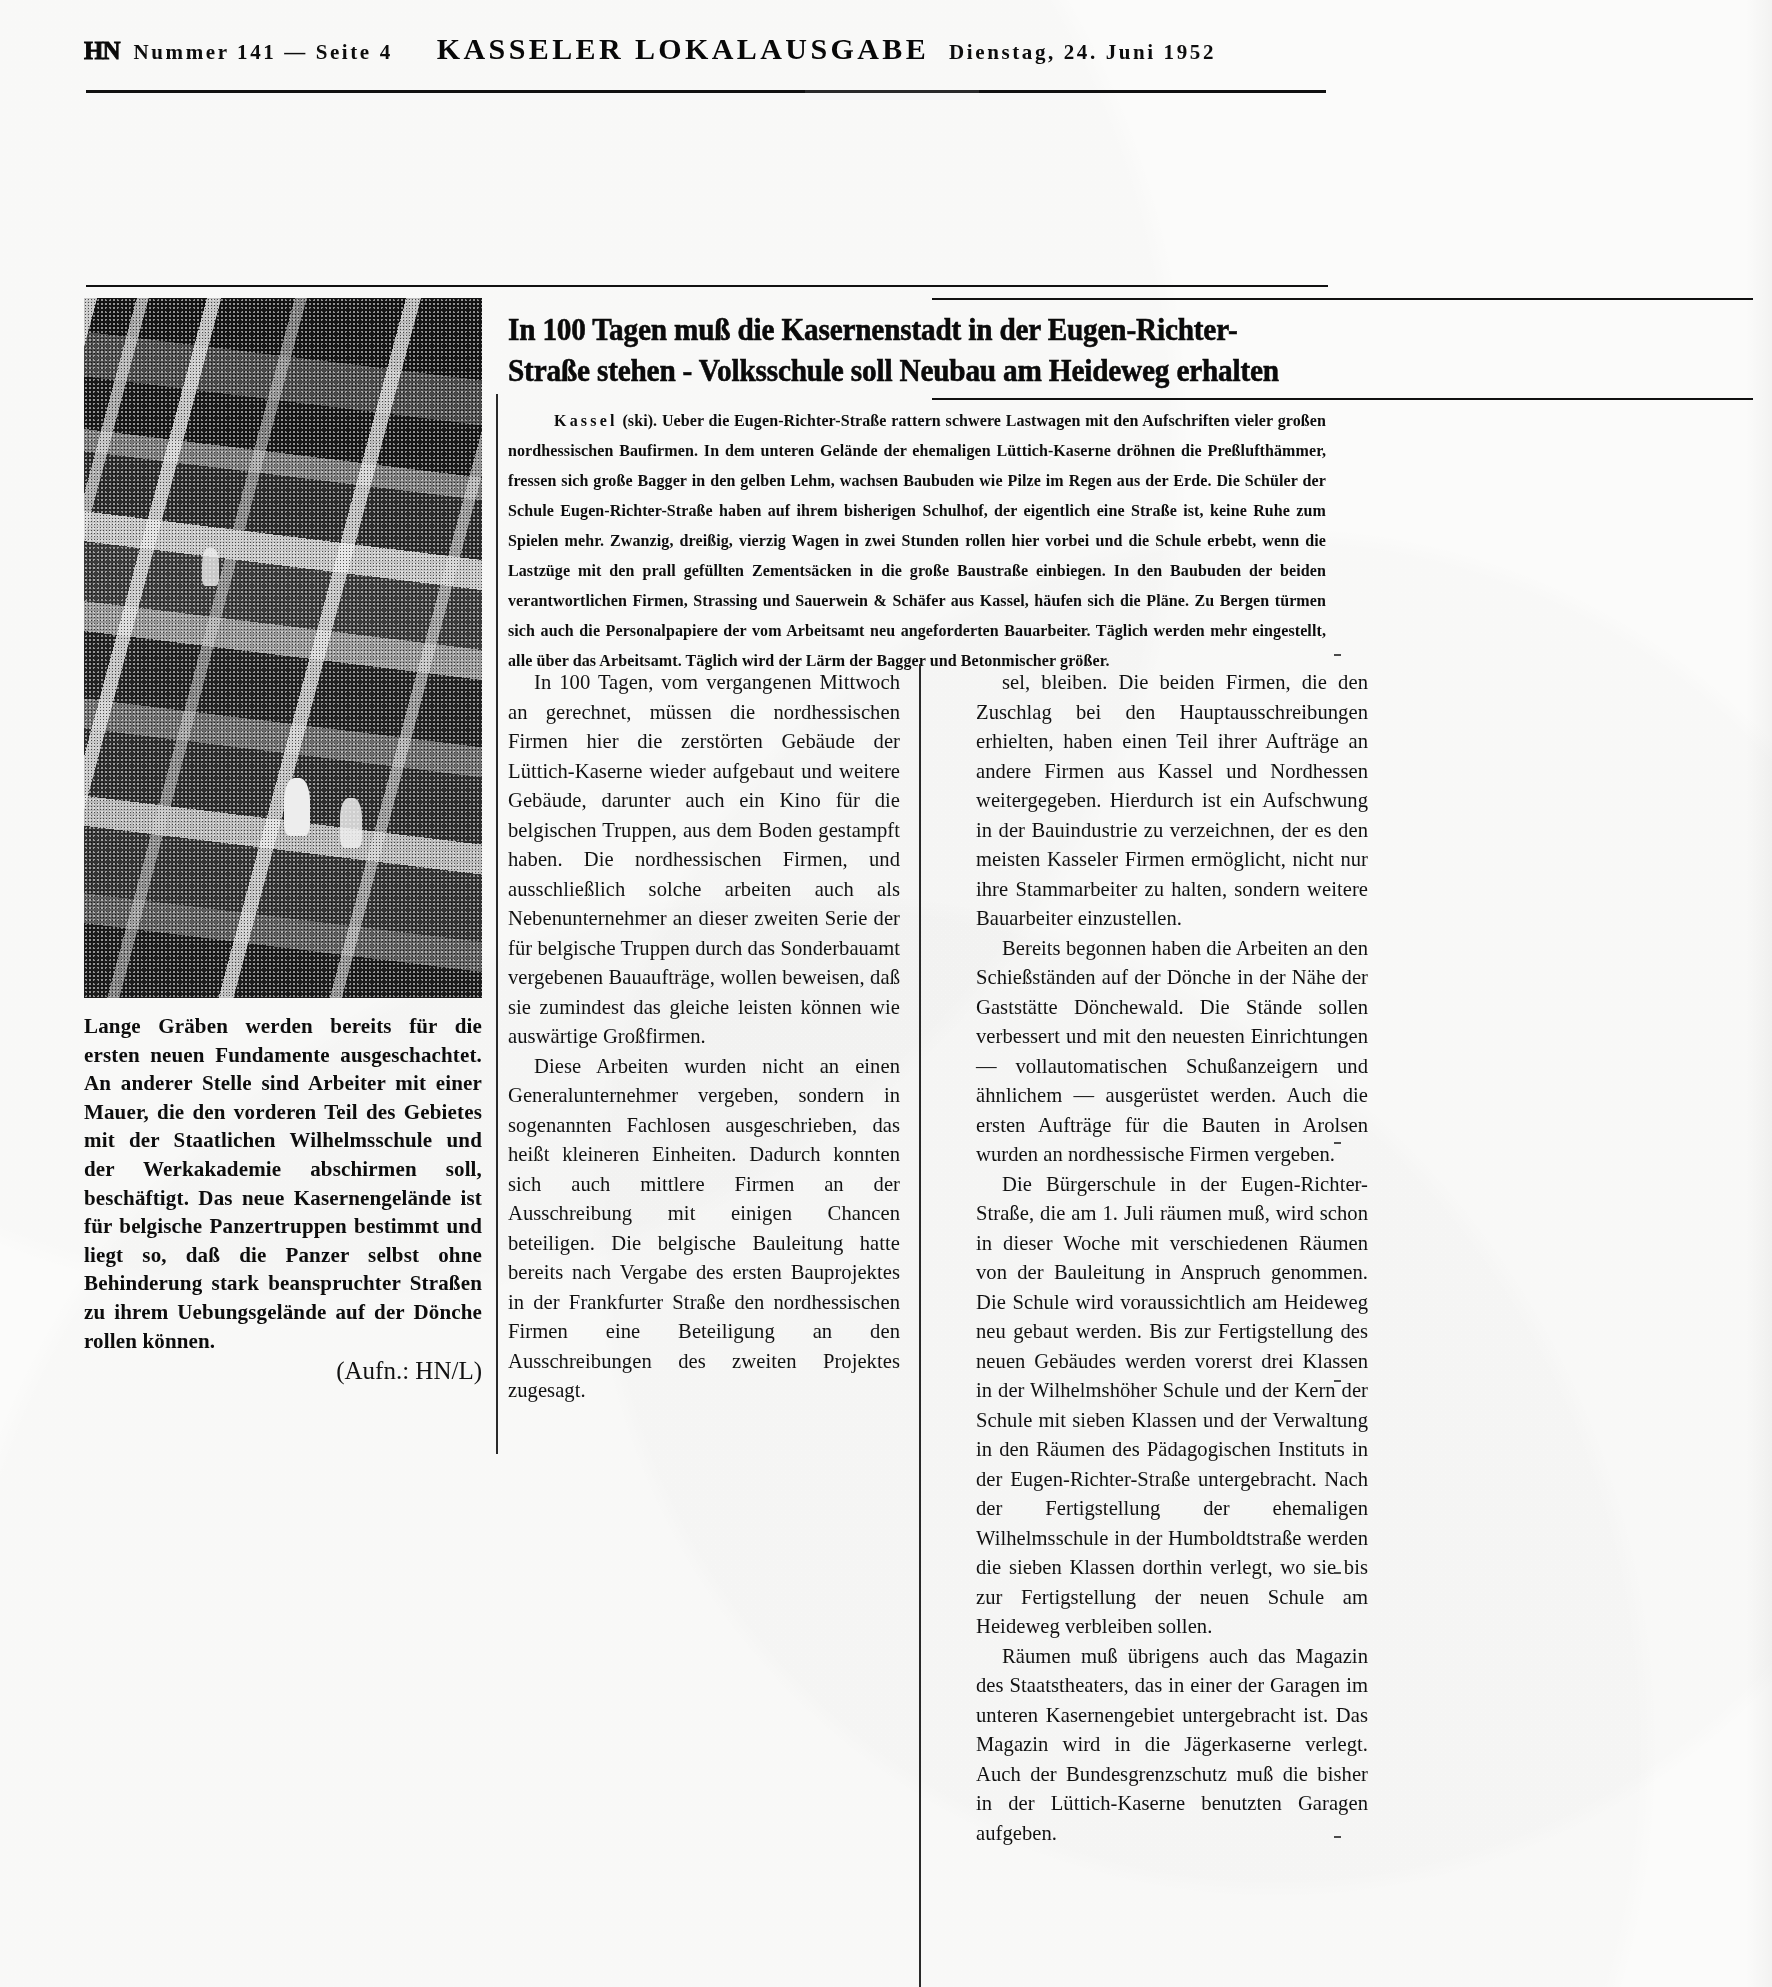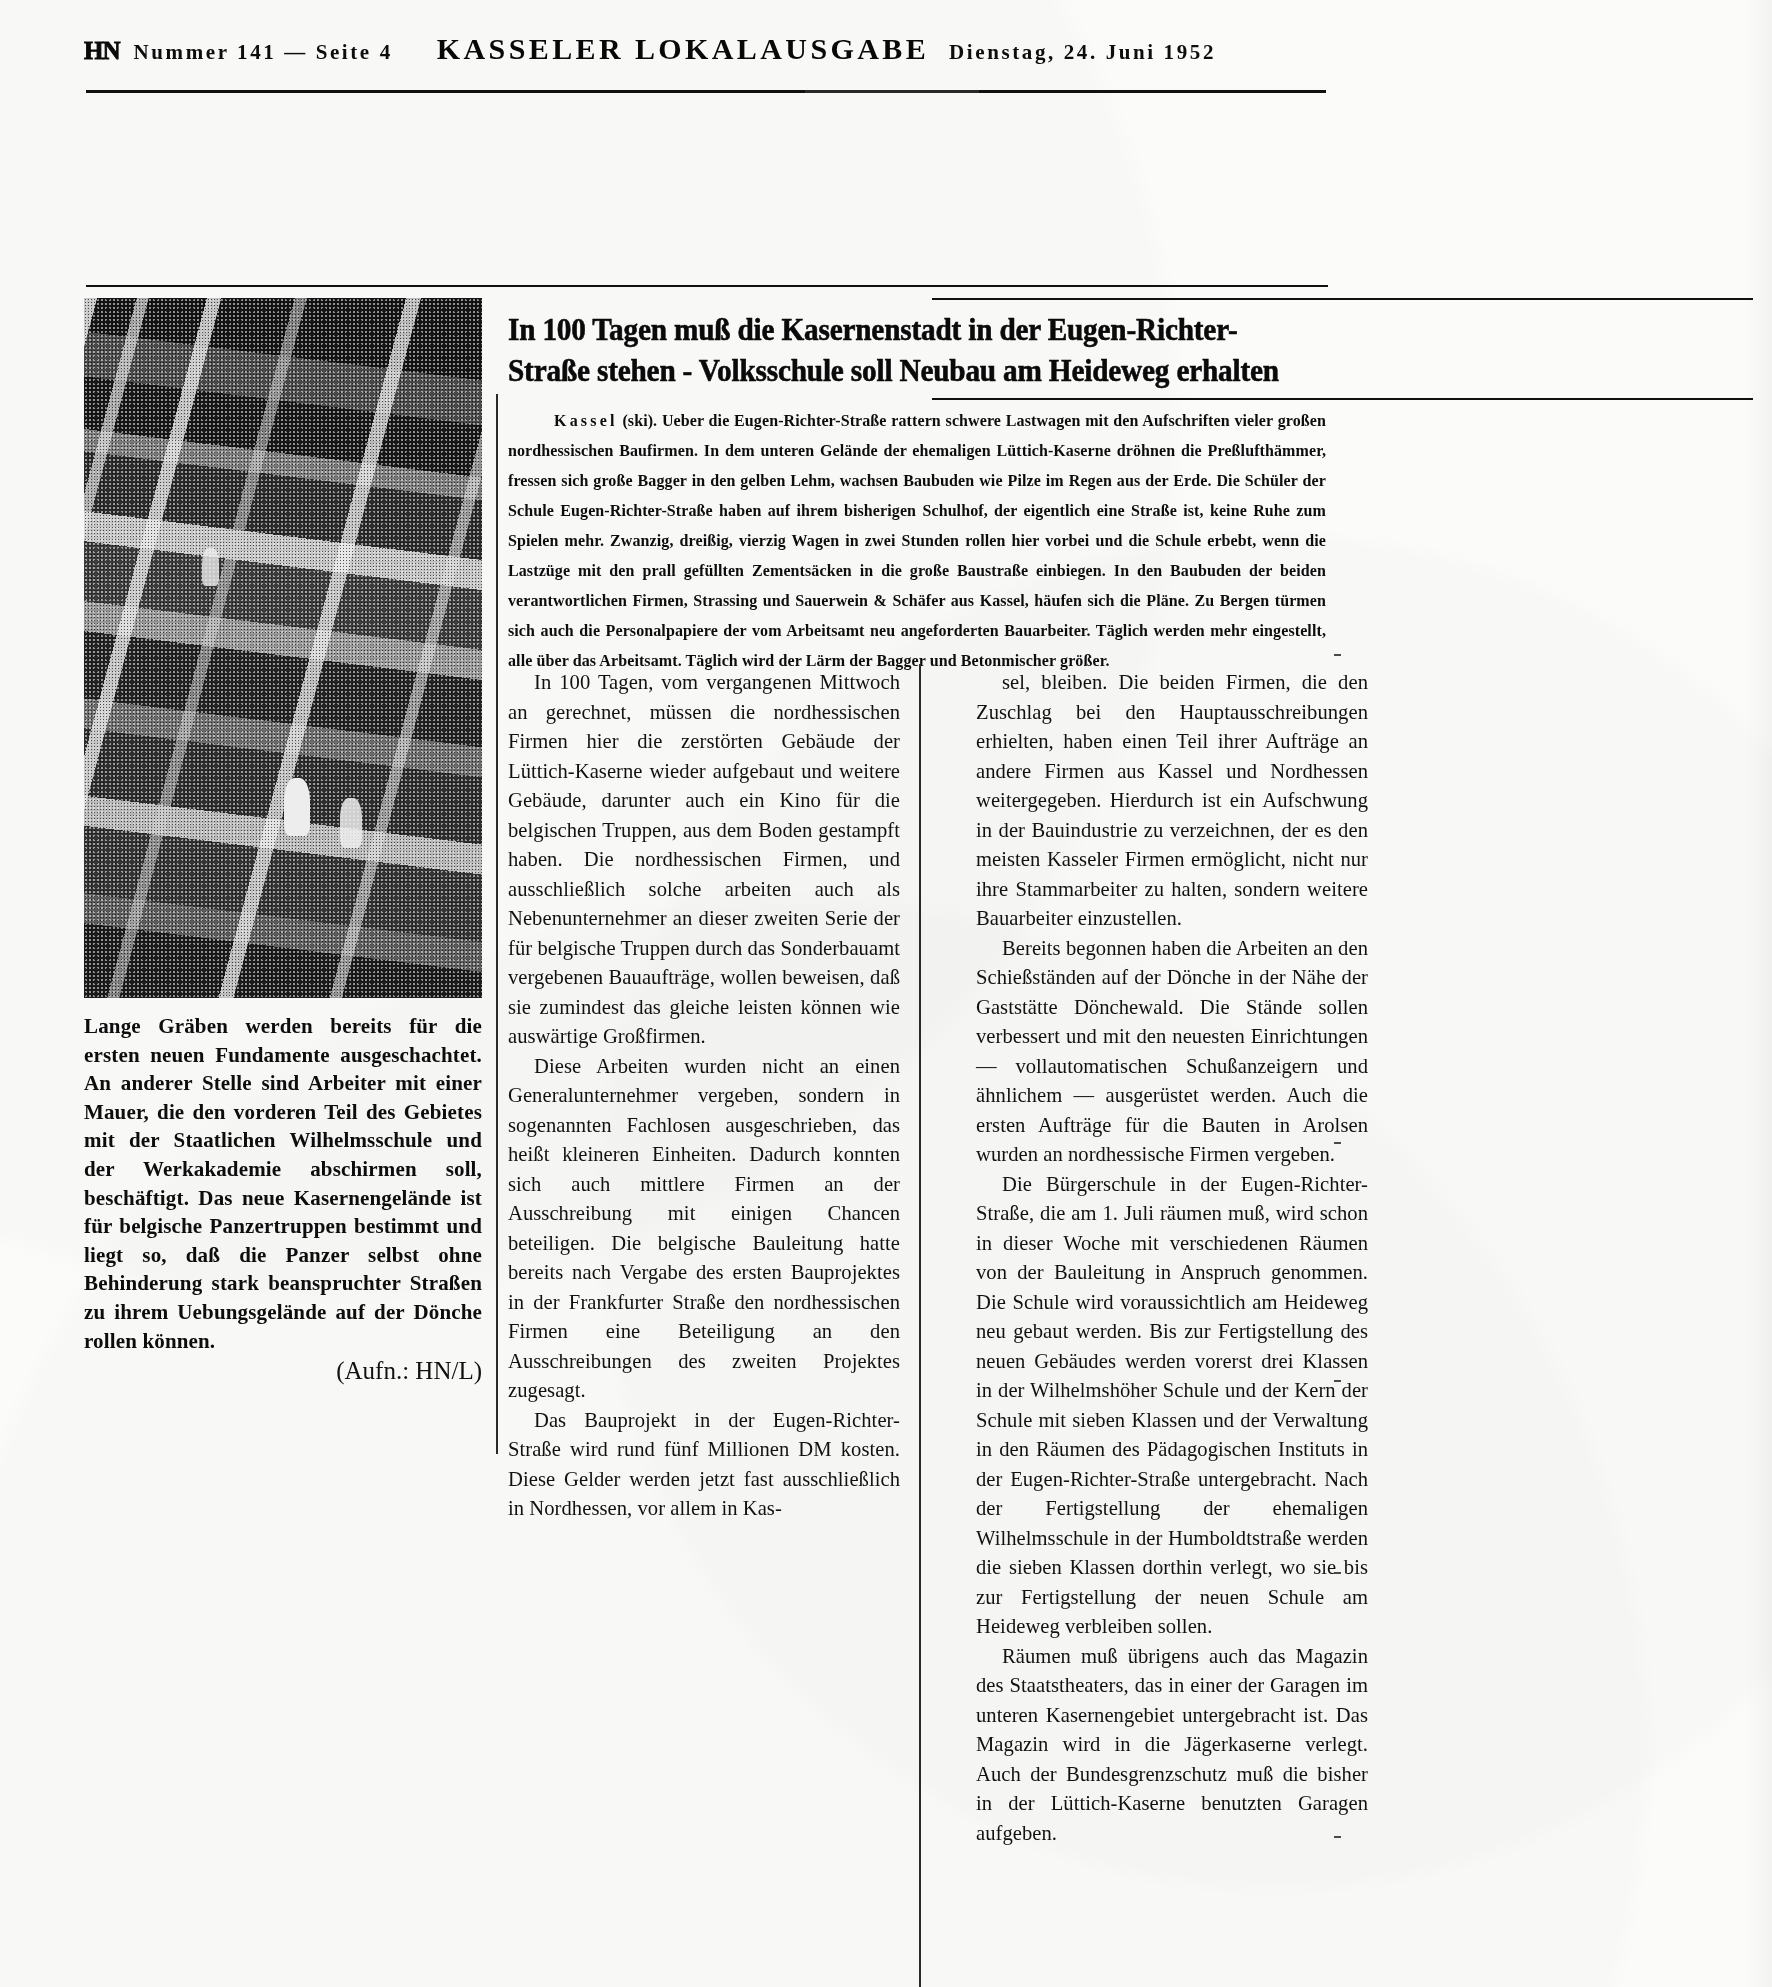--- a/index.html
+++ b/index.html
@@ -344,21 +344,20 @@
         <div class="rule rule-deck-bot" style="top:100px;"></div>
 
         <div class="lead">
           <span class="dateline">Kassel</span><span> </span><span>(ski).</span><span> </span><span>Ueber die Eugen-Richter-Straße rattern schwere Lastwagen mit den Aufschriften vieler großen nordhessischen Baufirmen. In dem unteren Gelände der ehemaligen Lüttich-Kaserne dröhnen die Preßlufthämmer, fressen sich große Bagger in den gelben Lehm, wachsen Baubuden wie Pilze im Regen aus der Erde. Die Schüler der Schule Eugen-Richter-Straße haben auf ihrem bisherigen Schulhof, der eigentlich eine Straße ist, keine Ruhe zum Spielen mehr. Zwanzig, dreißig, vierzig Wagen in zwei Stunden rollen hier vorbei und die Schule erbebt, wenn die Lastzüge mit den prall gefüllten Zementsäcken in die große Baustraße einbiegen. In den Baubuden der beiden verantwortlichen Firmen, Strassing und Sauerwein &amp; Schäfer aus Kassel, häufen sich die Pläne. Zu Bergen türmen sich auch die Personalpapiere der vom Arbeitsamt neu angeforderten Bauarbeiter. Täglich werden mehr eingestellt, alle über das Arbeitsamt. Täglich wird der Lärm der Bagger und Betonmischer größer.</span>
         </div>
 
         <div class="cols">
           <div class="col col-a">
             <p>In 100 Tagen, vom vergangenen Mittwoch an gerechnet, müssen die nordhessischen Firmen hier die zerstörten Gebäude der Lüttich-Kaserne wieder aufgebaut und weitere Gebäude, darunter auch ein Kino für die belgischen Truppen, aus dem Boden gestampft haben. Die nordhessischen Firmen, und ausschließlich solche arbeiten auch als Nebenunternehmer an dieser zweiten Serie der für belgische Truppen durch das Sonderbauamt vergebenen Bauaufträge, wollen beweisen, daß sie zumindest das gleiche leisten können wie auswärtige Großfirmen.</p>
             <p>Diese Arbeiten wurden nicht an einen Generalunternehmer vergeben, sondern in sogenannten Fachlosen ausgeschrieben, das heißt kleineren Einheiten. Dadurch konnten sich auch mittlere Firmen an der Ausschreibung mit einigen Chancen beteiligen. Die belgische Bauleitung hatte bereits nach Vergabe des ersten Bauprojektes in der Frankfurter Straße den nordhessischen Firmen eine Beteiligung an den Ausschreibungen des zweiten Projektes zugesagt.</p>
-            <p>Das Bauprojekt in der Eugen-Richter-Straße wird rund fünf Millionen DM kosten. Diese Gelder werden jetzt fast ausschließlich in Nordhessen, vor allem in Kas-</p>
           </div>
           <div class="col col-b">
             <p>sel, bleiben. Die beiden Firmen, die den Zuschlag bei den Hauptausschreibungen erhielten, haben einen Teil ihrer Aufträge an andere Firmen aus Kassel und Nordhessen weitergegeben. Hierdurch ist ein Aufschwung in der Bauindustrie zu verzeichnen, der es den meisten Kasseler Firmen ermöglicht, nicht nur ihre Stammarbeiter zu halten, sondern weitere Bauarbeiter einzustellen.</p>
             <p>Bereits begonnen haben die Arbeiten an den Schießständen auf der Dönche in der Nähe der Gaststätte Dönchewald. Die Stände sollen verbessert und mit den neuesten Einrichtungen — vollautomatischen Schußanzeigern und ähnlichem — ausgerüstet werden. Auch die ersten Aufträge für die Bauten in Arolsen wurden an nordhessische Firmen vergeben.</p>
             <p>Die Bürgerschule in der Eugen-Richter-Straße, die am 1. Juli räumen muß, wird schon in dieser Woche mit verschiedenen Räumen von der Bauleitung in Anspruch genommen. Die Schule wird voraussichtlich am Heideweg neu gebaut werden. Bis zur Fertigstellung des neuen Gebäudes werden vorerst drei Klassen in der Wilhelmshöher Schule und der Kern der Schule mit sieben Klassen und der Verwaltung in den Räumen des Pädagogischen Instituts in der Eugen-Richter-Straße untergebracht. Nach der Fertigstellung der ehemaligen Wilhelmsschule in der Humboldtstraße werden die sieben Klassen dorthin verlegt, wo sie bis zur Fertigstellung der neuen Schule am Heideweg verbleiben sollen.</p>
             <p>Räumen muß übrigens auch das Magazin des Staatstheaters, das in einer der Garagen im unteren Kasernengebiet untergebracht ist. Das Magazin wird in die Jägerkaserne verlegt. Auch der Bundesgrenzschutz muß die bisher in der Lüttich-Kaserne benutzten Garagen aufgeben.</p>
           </div>
           <div class="colrule" style="left:411px;top:-4px;height:1598px;"></div>
         </div>
       </div>

